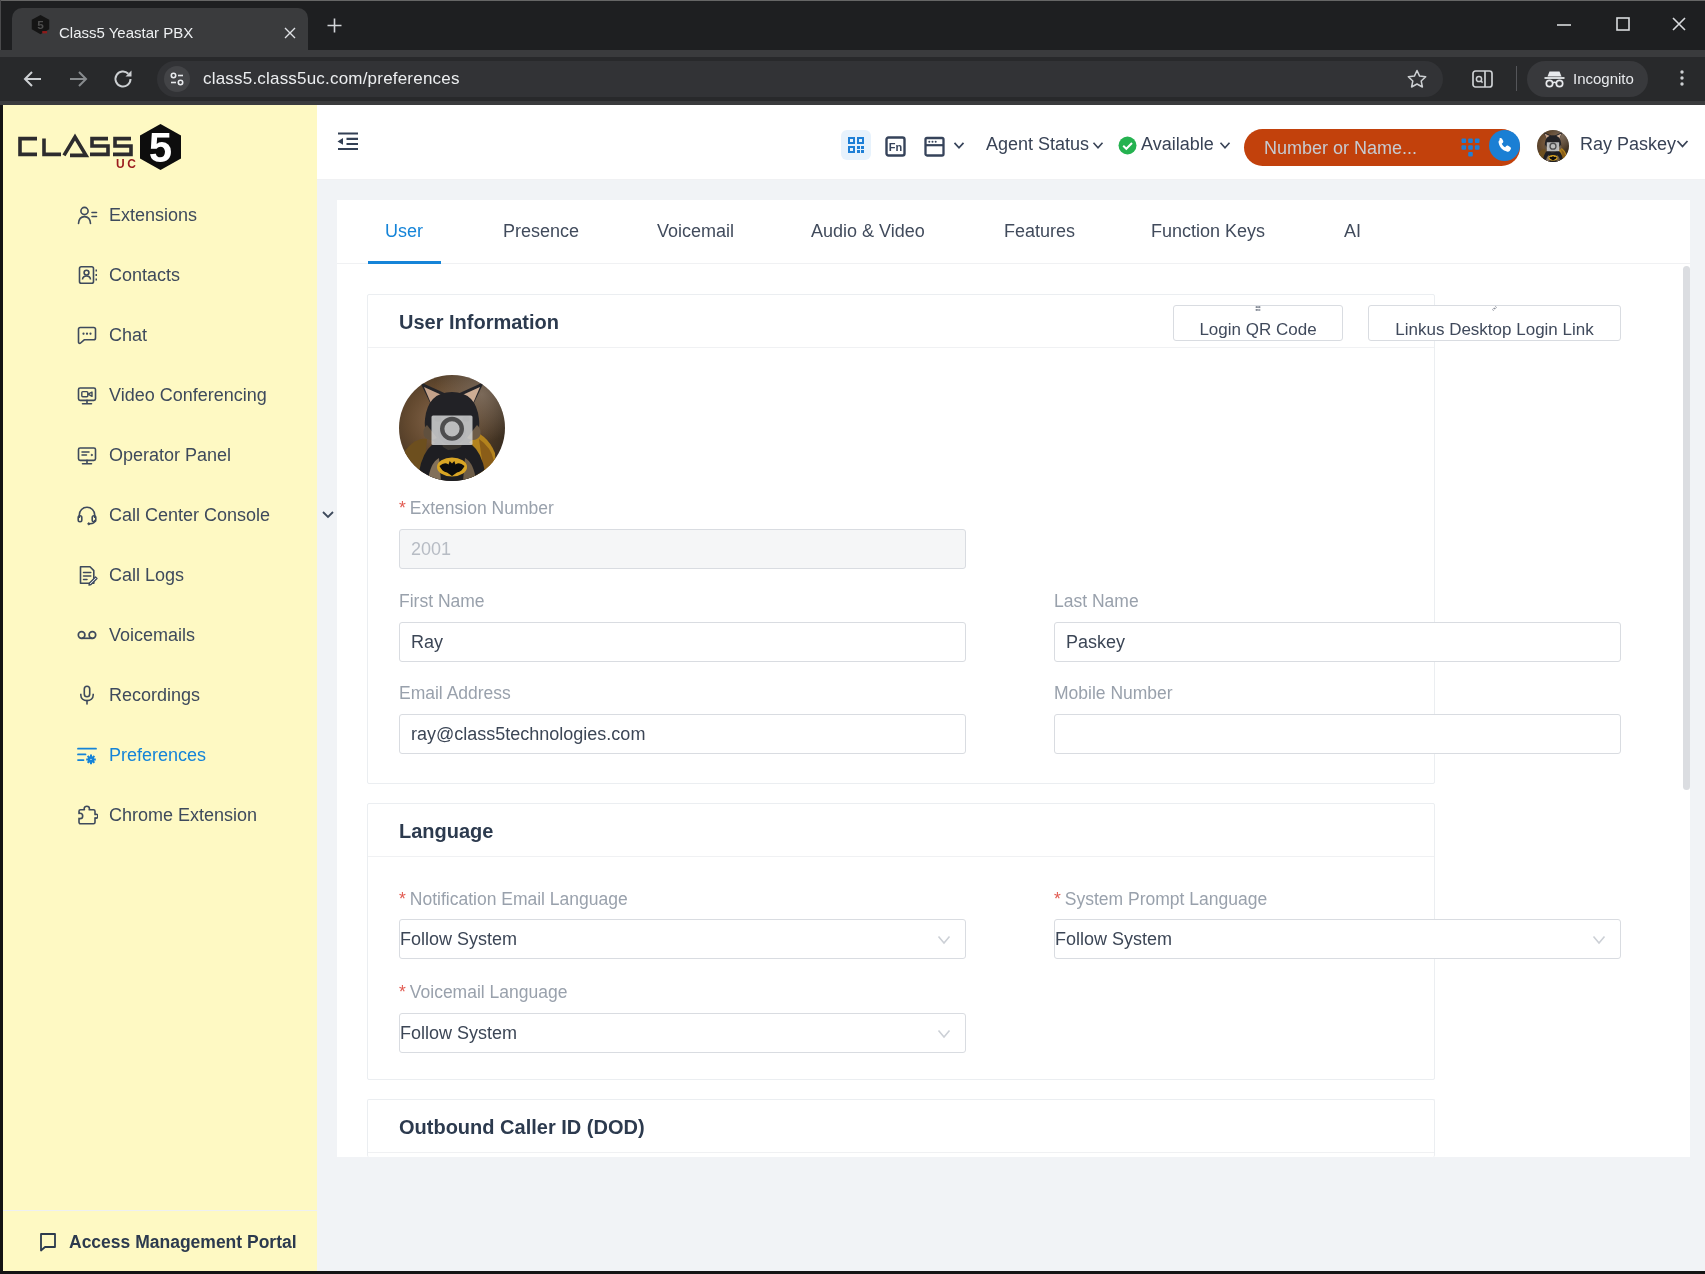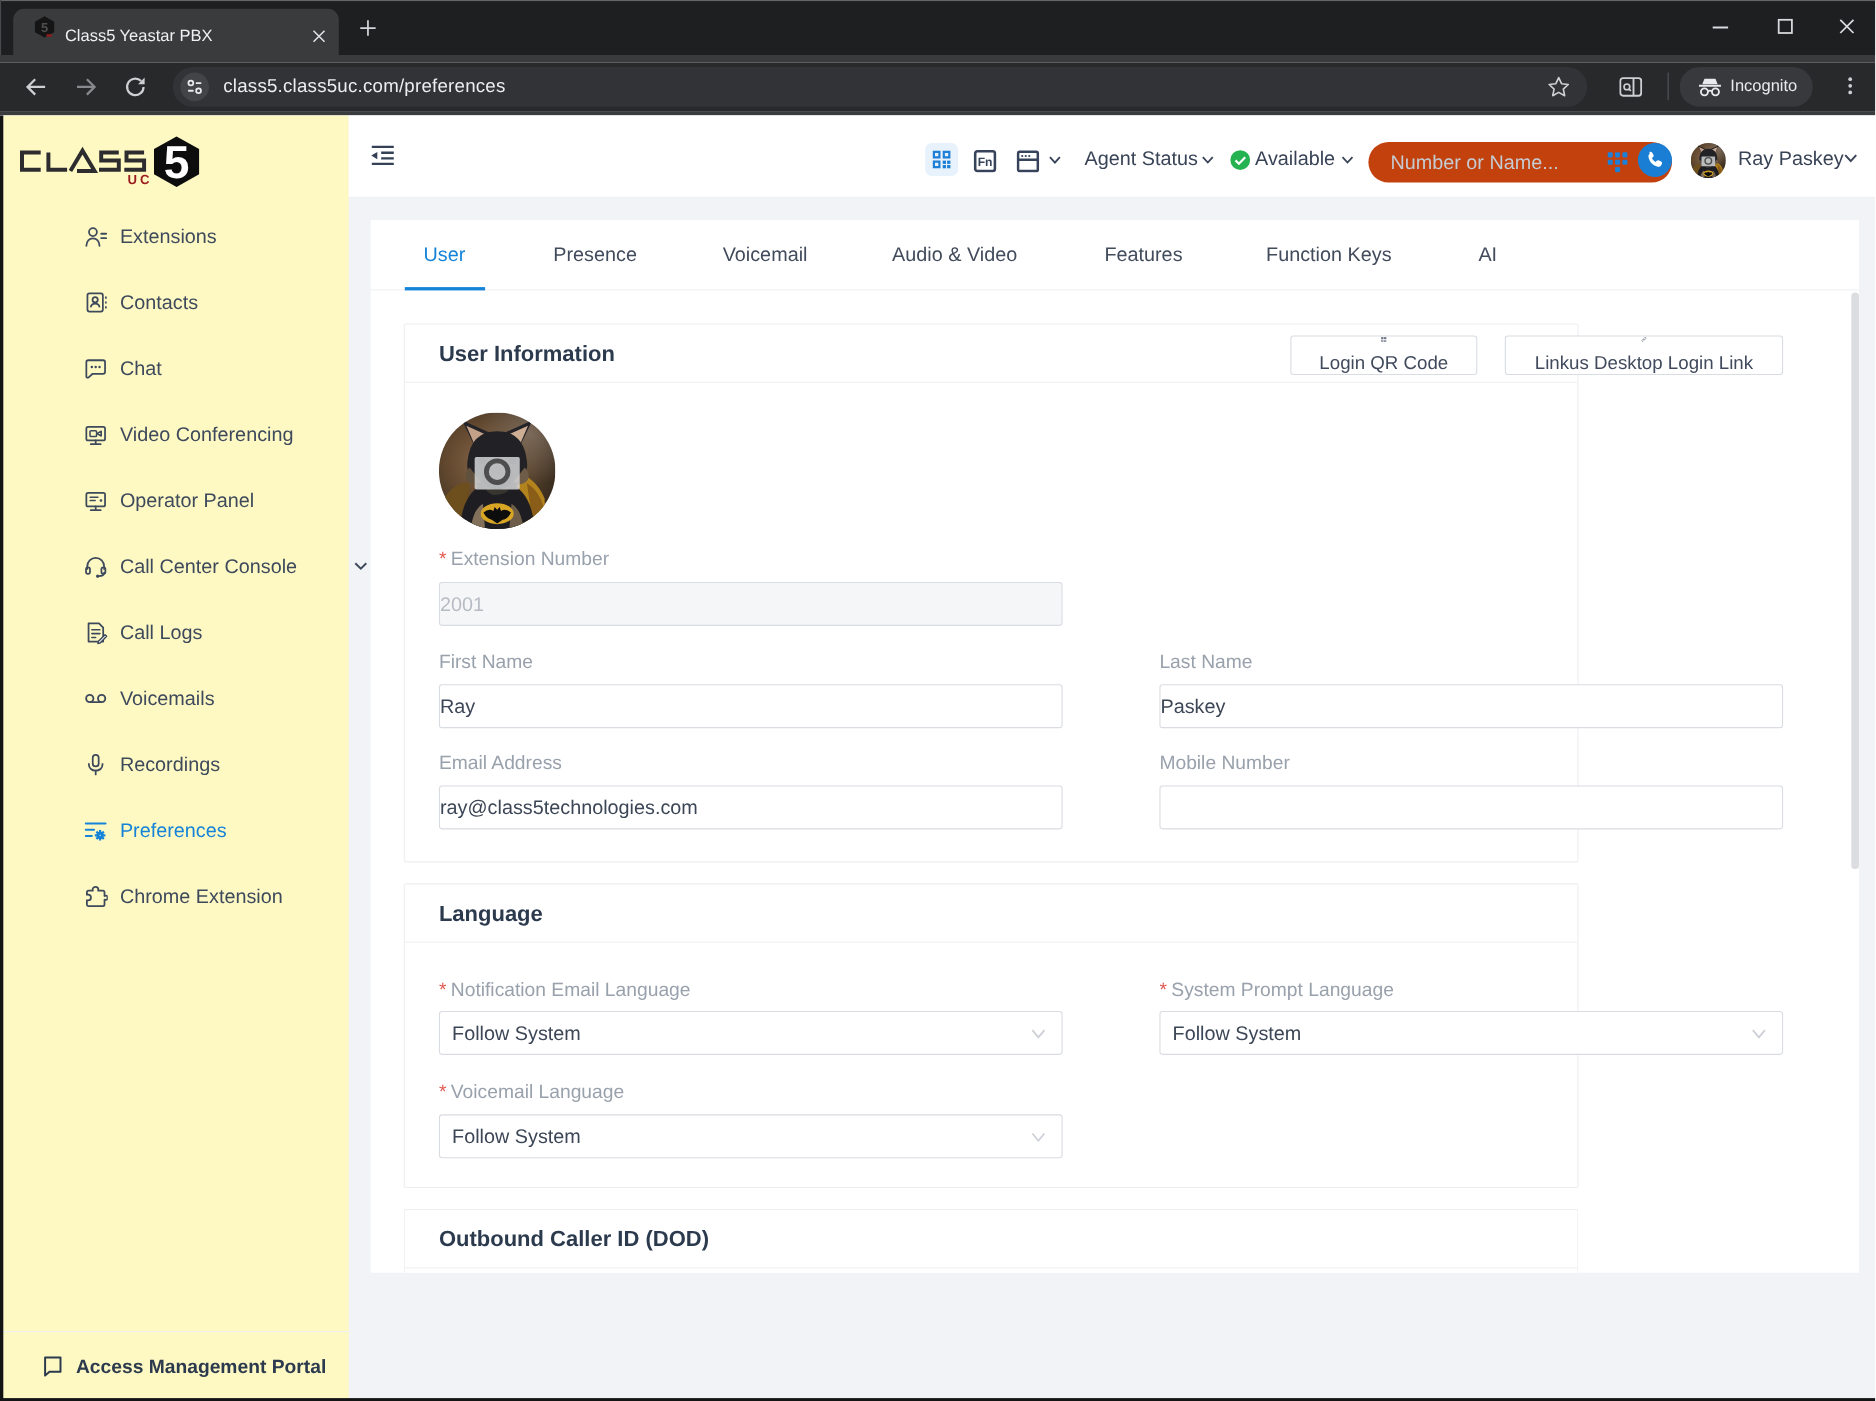--- a/index.html
+++ b/index.html
@@ -42,23 +42,23 @@
   .tab-item { position:absolute; top:21px; font-size:18px; color:#414b5c; }
   #tabline { position:absolute; left:0; top:63px; width:1353px; height:1px; background:#f0f1f3; }
   #tabink { position:absolute; left:31px; top:61px; width:73px; height:3px; background:#1584d8; }
 
   .card { position:absolute; left:30px; width:1068px; background:#fff; border:1px solid #ebeef1; border-radius:2px; }
   .card h3 { position:absolute; left:31px; top:16px; font-size:20px; color:#2c3a4e; font-weight:bold; }
   .cardhead { position:absolute; left:0; top:52px; width:100%; height:1px; background:#f0f1f3; }
 
   .flabel { position:absolute; color:#99a1ac; font-size:17.5px; white-space:nowrap; }
   .req { color:#e25b52; margin-right:4px; }
-  .finput { position:absolute; height:40px; border:1px solid #d9dce1; border-radius:3px; background:#fff; font-size:18px; color:#3c4656; line-height:38px; padding-left:0; }
+  .finput { position:absolute; height:40px; border:1px solid #d9dce1; border-radius:3px; background:#fff; font-size:18px; color:#3c4656; line-height:38px; padding-left:11px; }
   .finput.disabled { background:#f5f6f7; color:#b7bcc4; }
-  .fselect { position:absolute; height:40px; border:1px solid #d9dce1; border-radius:3px; background:#fff; font-size:18px; color:#3c4656; line-height:38px; padding-left:11px; }
+  .fselect { position:absolute; height:40px; border:1px solid #d9dce1; border-radius:3px; background:#fff; font-size:18px; color:#3c4656; line-height:38px; padding-left:0; }
   .fselect svg { position:absolute; right:14px; top:14px; }
 
   .btn { position:absolute; display:flex; align-items:center; justify-content:center; gap:9px; border-radius:3px; font-size:17px;flex-direction:column; }
   .btn-ghost { background:#fff; border:1px solid #d9dce1; color:#404a5c; }
 
   #scrollthumb { position:absolute; left:1683px; top:266px; width:7px; height:524px; border-radius:3.5px; background:#dbdde1; }
 </style>
 </head>
 <body>
 <div id="root">

